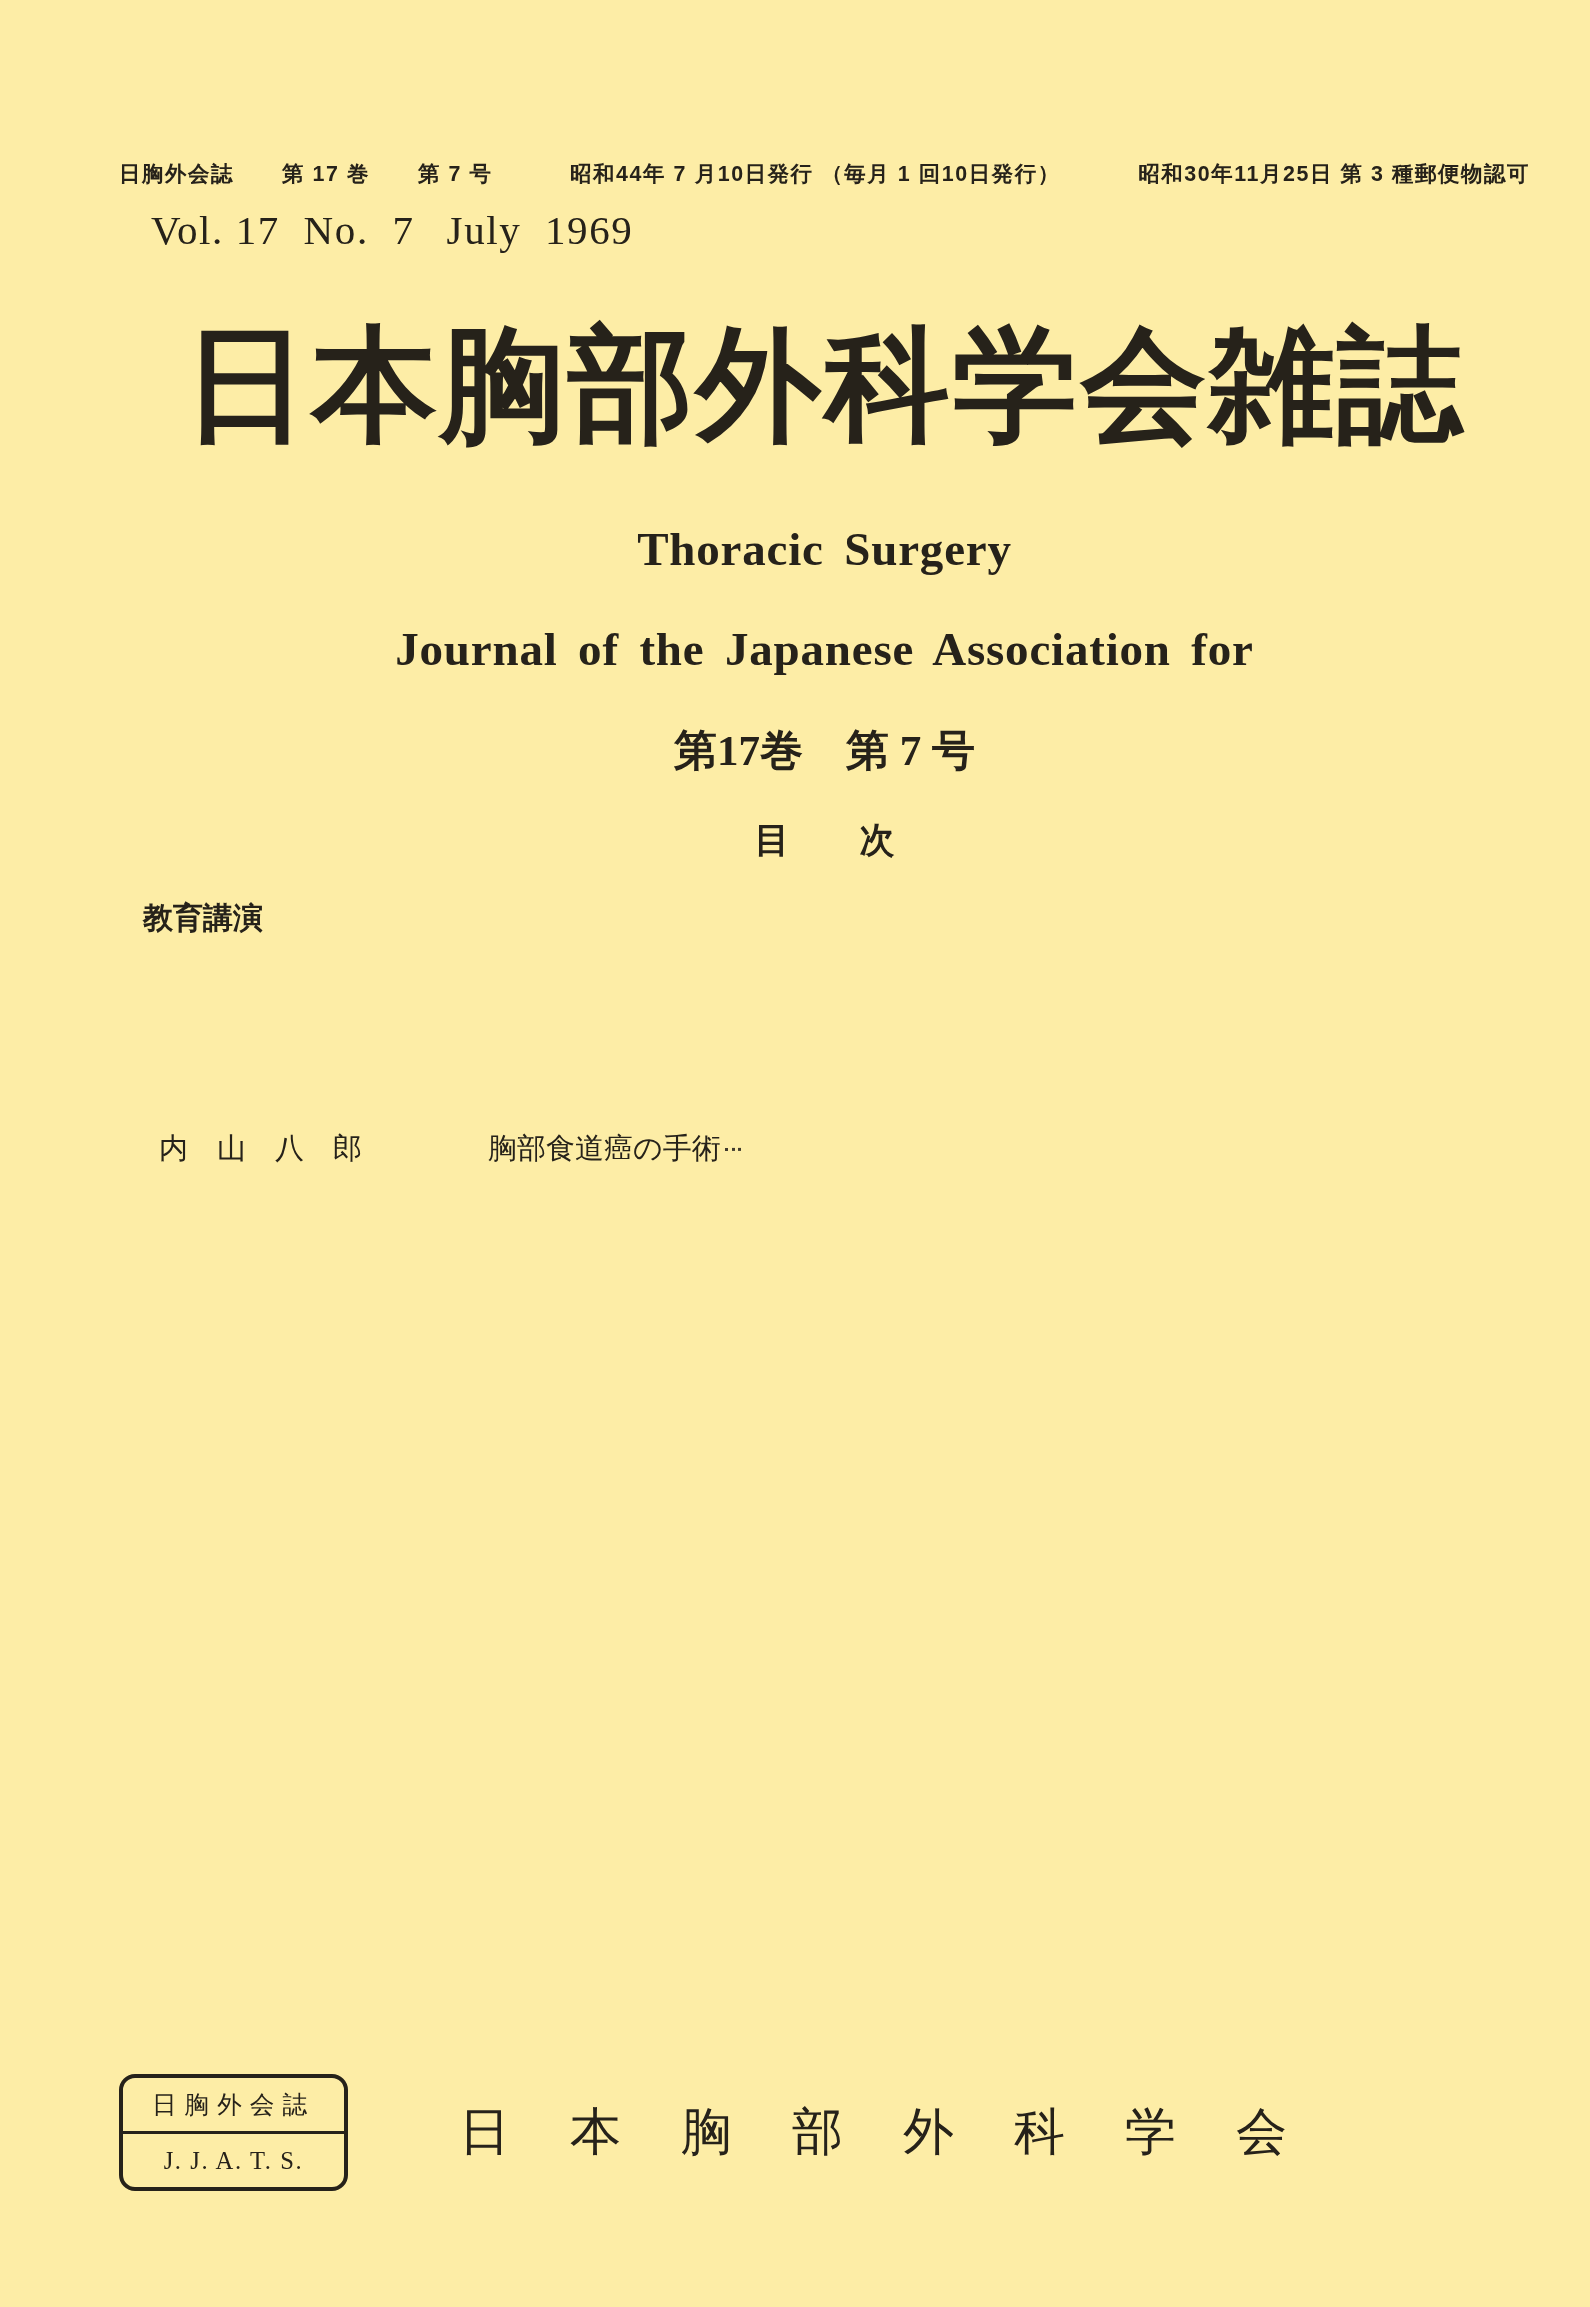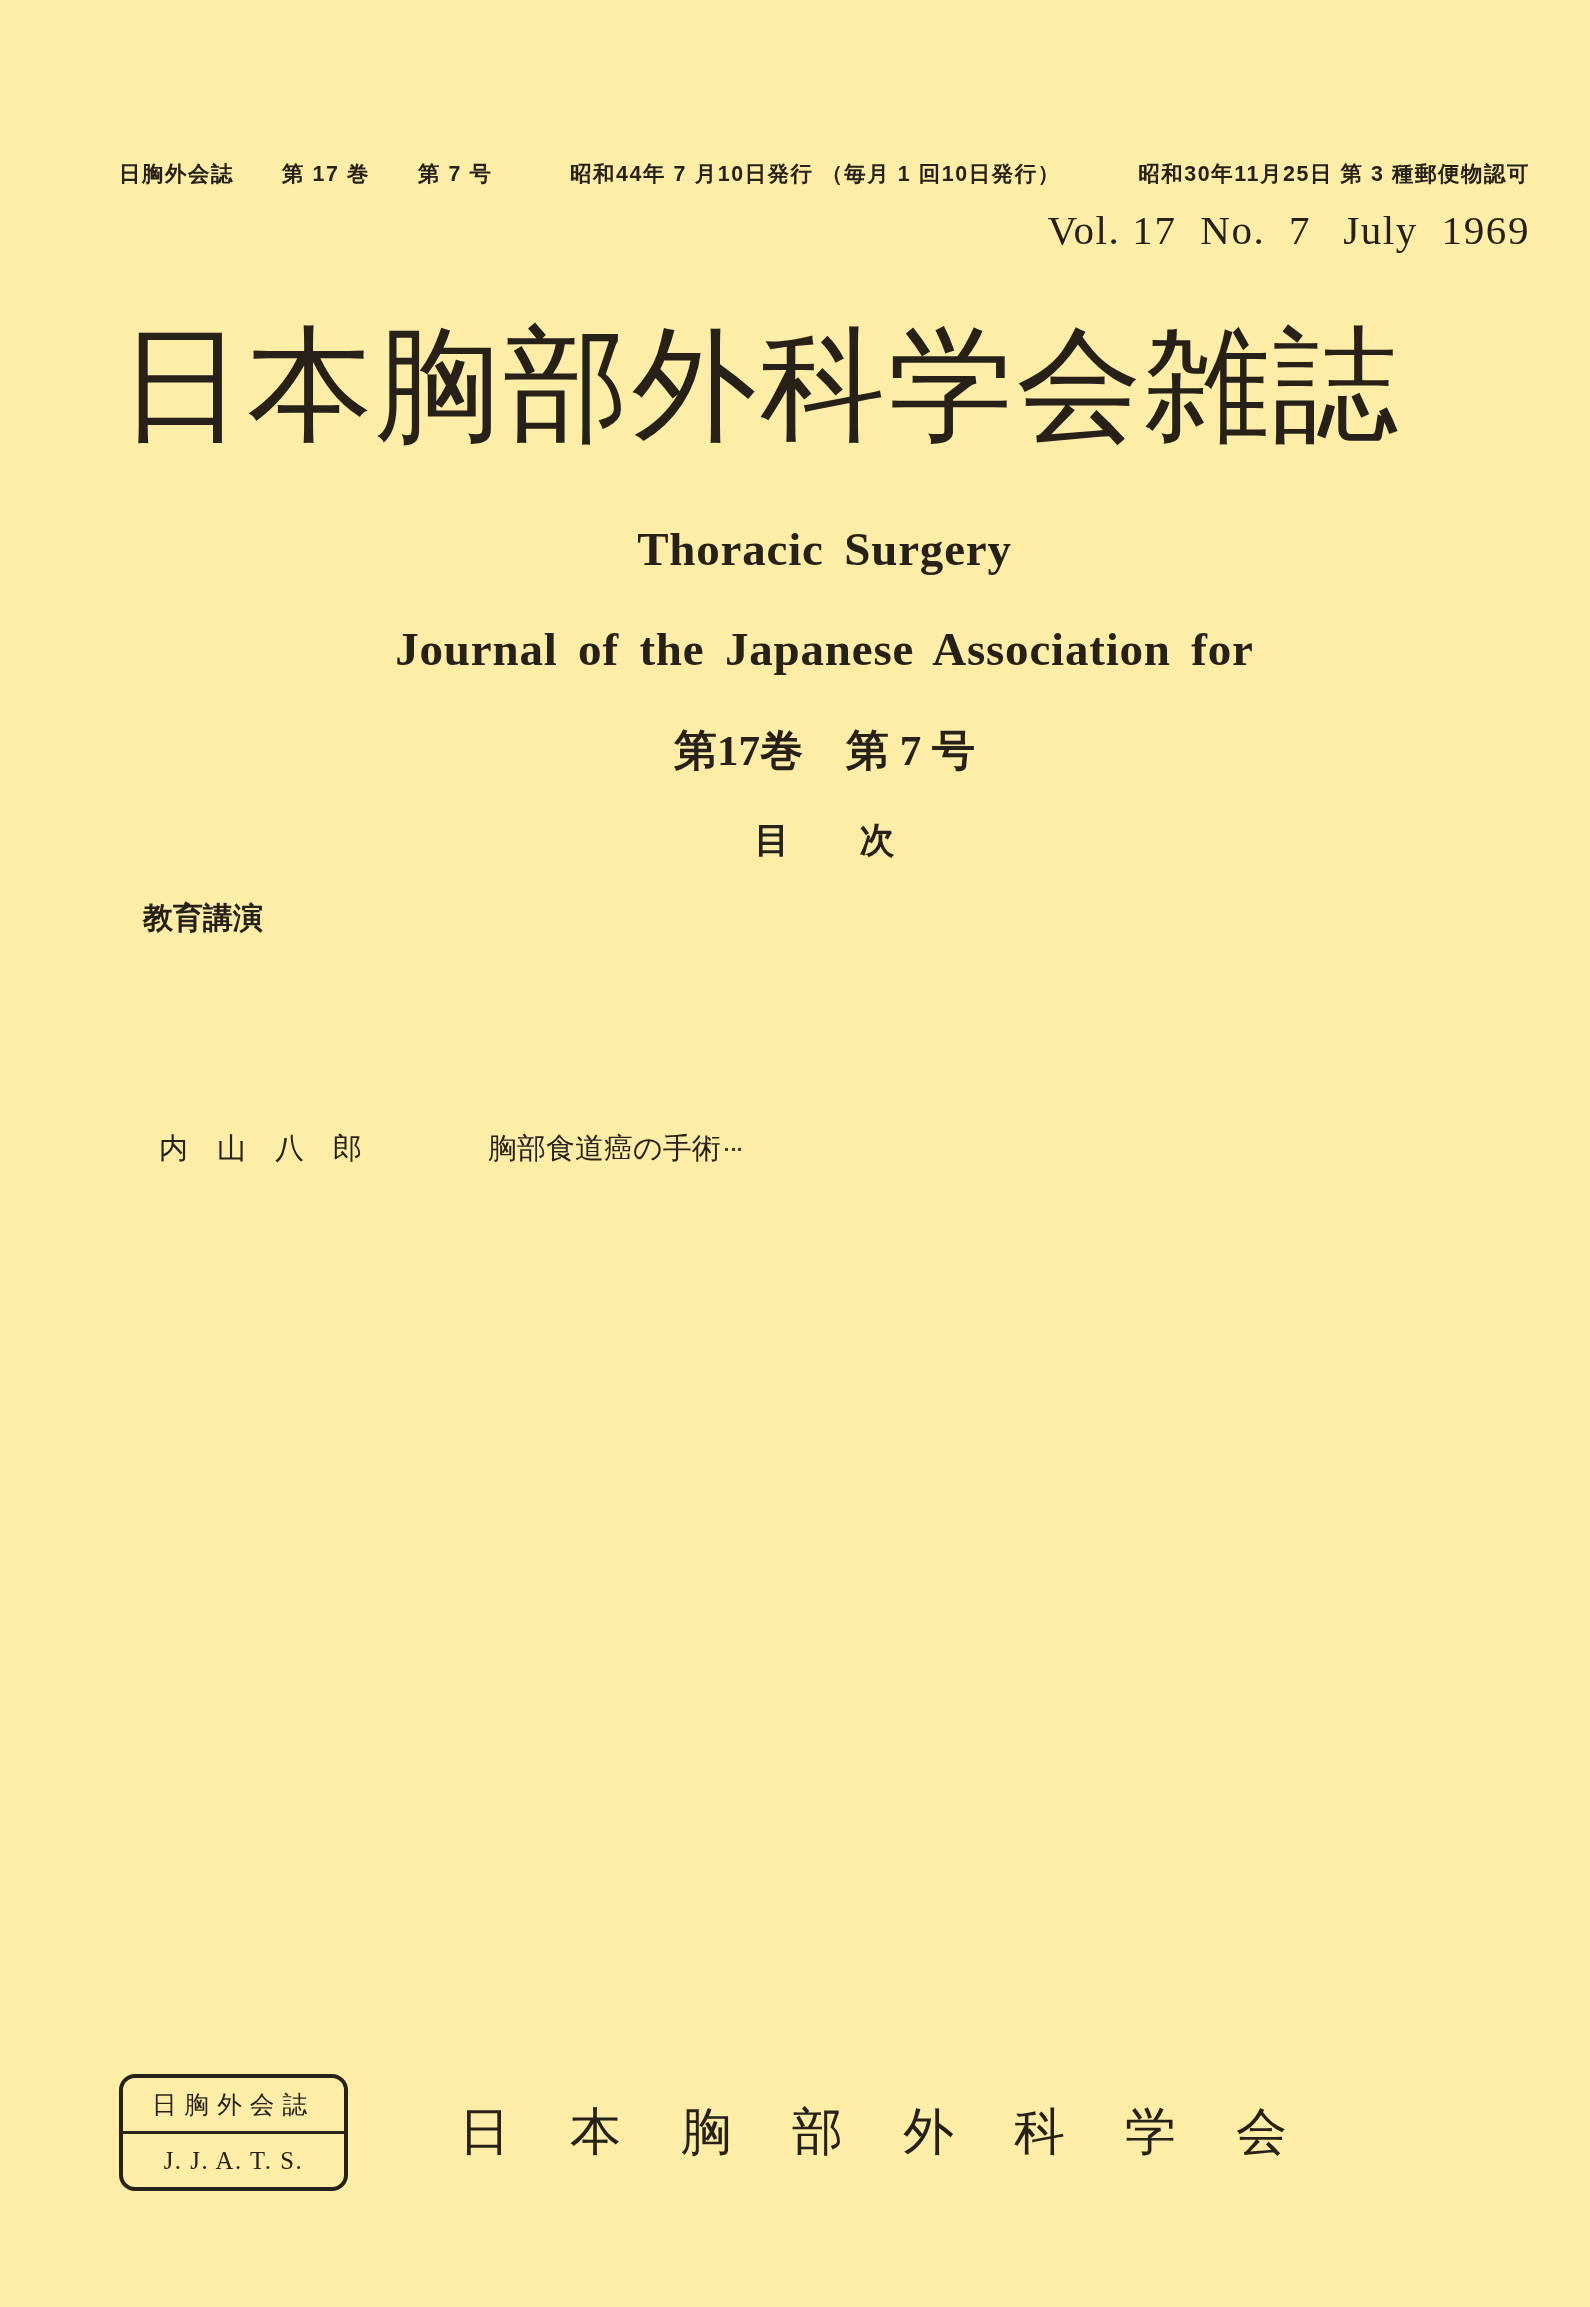--- a/index.html
+++ b/index.html
@@ -23,30 +23,30 @@
   
   .top-line{
     display:flex;justify-content:space-between;align-items:baseline;
     font-family:"Liberation Sans","DejaVu Sans",sans-serif;
     font-size:21.4px;font-weight:600;letter-spacing:1.6px;
   }
   .top-left{display:flex;gap:48px;}
   .top-left .seg{white-space:pre;}
 
   .vol-line{
-    display:flex;justify-content:flex-end;align-items:baseline;
+    display:flex;justify-content:flex-start;align-items:baseline;
     margin-top:17.5px;
     font-size:41px;letter-spacing:1.6px;
   }
 
   .title-ja{
     margin-top:49px;
-    text-align:left;
+    text-align:center;
     font-size:125px;
-    font-weight:normal;
+    font-weight:bold;
     letter-spacing:3.2px;
     white-space:nowrap;
   }
 
   .title-en{
     text-align:center;
     font-size:47px;
     font-weight:bold;
     letter-spacing:0.8px;
     word-spacing:8px;

